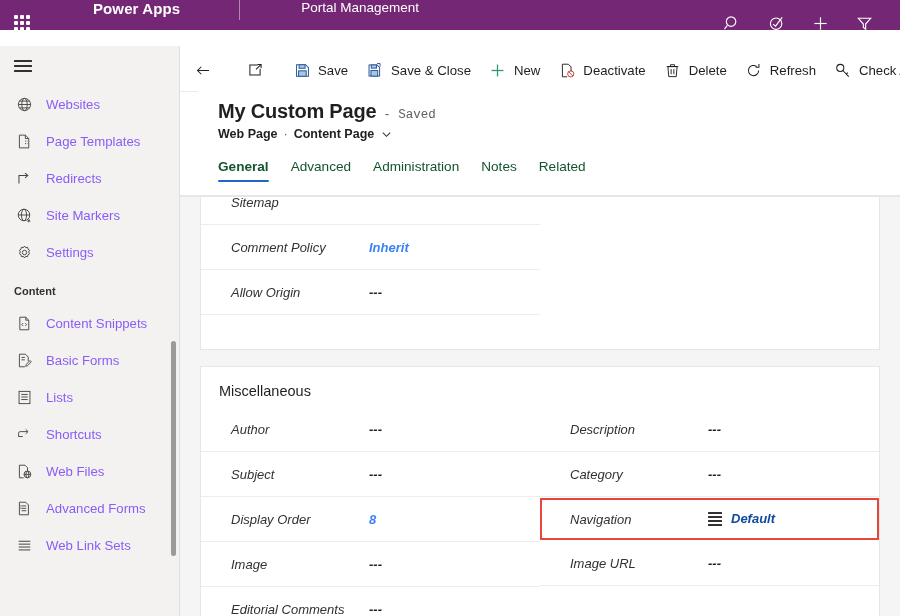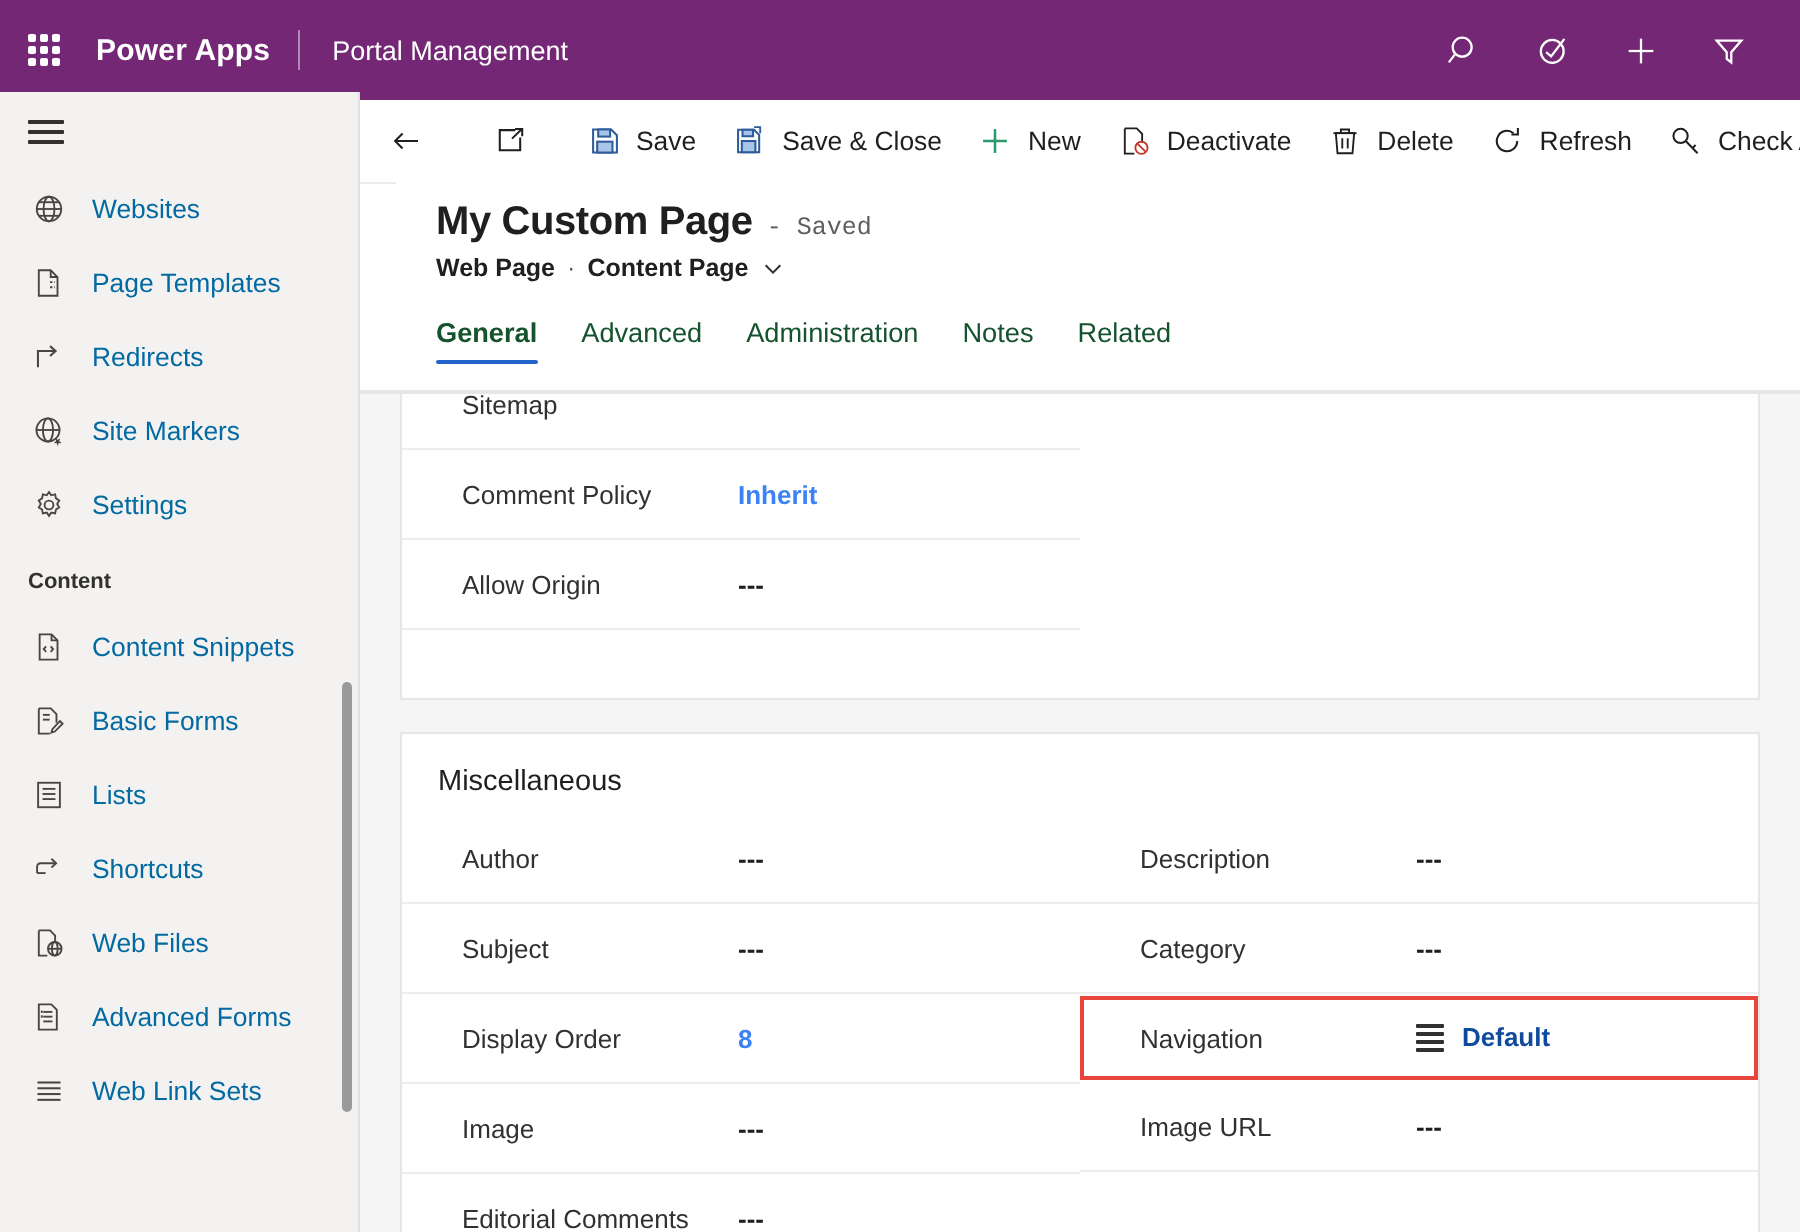--- a/index.html
+++ b/index.html
@@ -8,23 +8,23 @@
     width: 900px; height: 616px;
     overflow: hidden;
     background: #ffffff;
     font-family: "Liberation Sans", sans-serif;
     -webkit-font-smoothing: antialiased;
   }
   #app { position: relative; width: 900px; height: 616px; overflow: hidden; }
 
   
   .topbar {
-    position: absolute; left: 0; top: 0; width: 900px; height: 50px;
+    position: absolute; left: 0; top: 0; width: 900px; height: 30px;
     background: #742774;
-    display: flex; align-items: center;
+    display: flex; align-items: flex-start; gap: 45px;
   }
   .waffle {
     width: 44px; height: 46px;
     display: flex; align-items: center; justify-content: center;
     cursor: pointer;
   }
   .waffle-grid {
     width: 16px; height: 16px;
     display: grid; grid-template-columns: repeat(3, 1fr); grid-template-rows: repeat(3, 1fr);
     gap: 2px;
@@ -57,21 +57,21 @@
   .hamburger .bars i { display: block; height: 1.6px; background: #323130; margin: 3.2px 0; border-radius: .5px; }
   .nav-item {
     height: 37px; display: flex; align-items: center; padding-left: 14px;
     cursor: pointer; position: relative; color: #323130;
   }
   .nav-ico {
     width: 20px; height: 20px; margin-right: 12px; flex: 0 0 20px;
     display: flex; align-items: center; justify-content: center; color: #484644;
   }
   .nav-ico svg { display: block; }
-  .nav-label { font-size: 13.2px; color: #0369a1; white-space: nowrap; }
+  .nav-label { font-size: 13.2px; color: #8b5cf6; white-space: nowrap; }
   .nav-group {
     font-size: 11px; font-weight: bold; color: #323130;
     padding: 14px 0 8px 14px;
   }
   .side-scroll {
     position: absolute; right: 3px; top: 295px; width: 5px; height: 215px;
     background: #9a9a9a; border-radius: 3px;
   }
 
   
@@ -124,21 +124,21 @@
     background: #f5f5f5; overflow: hidden;
   }
   .card {
     background: #ffffff; border: 1px solid #e6e6e6;
     margin: 0 20px 16px 20px; position: relative;
   }
   .card.first { margin-top: -18px; }
   .sec-title {
     font-size: 14.5px; color: #201f1e; padding: 16px 0 8px 18px;
   }
-  .grid2 { display: flex; }
+  .grid2 { display: flex; font-style: italic; }
   .col { flex: 1 1 50%; min-width: 0; }
   .frow {
     display: flex; align-items: center; height: 45px;
     border-bottom: 1px solid #ededed; padding: 0 14px 0 30px;
   }
   .flabel { width: 138px; flex: 0 0 138px; font-size: 13px; color: #323130; white-space: nowrap; }
   .fvalue { font-size: 13px; color: #3b82f6; font-weight: bold; white-space: nowrap; }
   .fvalue.dash { color: #201f1e; letter-spacing: 0px; font-weight: bold; }
   .spacer-row { height: 34px; }
 

